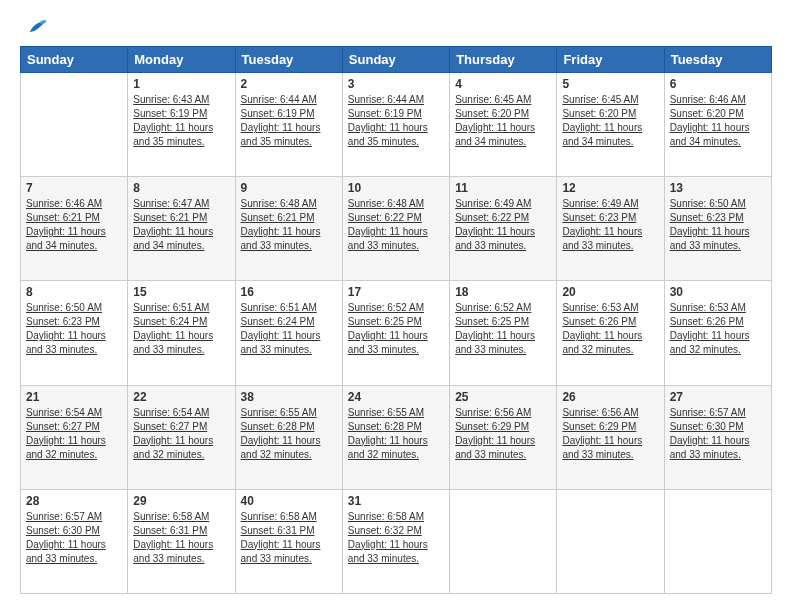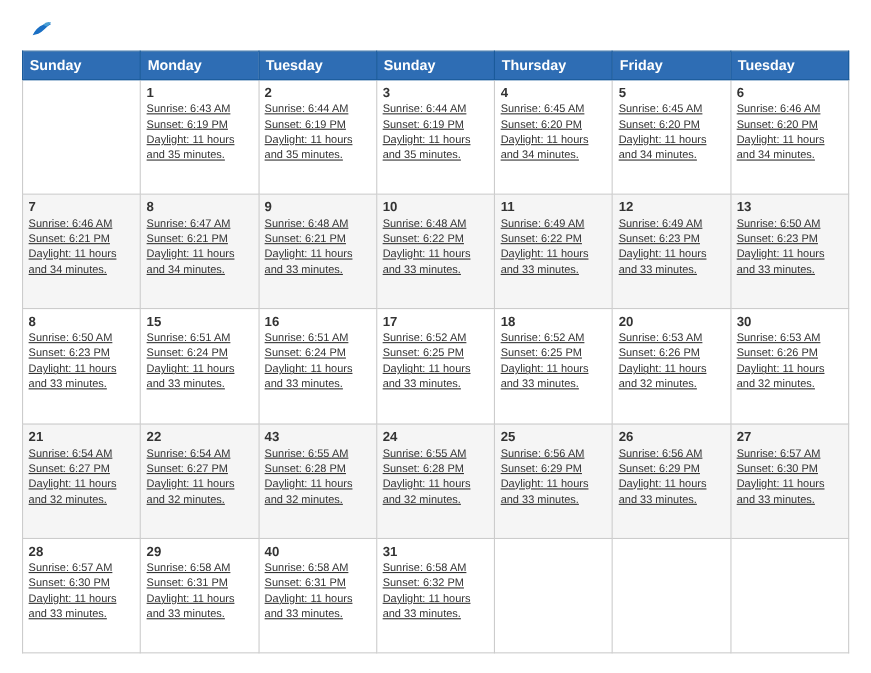--- a/index.html
+++ b/index.html
@@ -222,21 +222,21 @@
         <tr>
           <td>
             <span class="day-num">21</span>
             <div class="day-info">Sunrise: 6:54 AM<br>Sunset: 6:27 PM<br>Daylight: 11 hours and 32 minutes.</div>
           </td>
           <td>
             <span class="day-num">22</span>
             <div class="day-info">Sunrise: 6:54 AM<br>Sunset: 6:27 PM<br>Daylight: 11 hours and 32 minutes.</div>
           </td>
           <td>
-            <span class="day-num">43</span>
+            <span class="day-num">38</span>
             <div class="day-info">Sunrise: 6:55 AM<br>Sunset: 6:28 PM<br>Daylight: 11 hours and 32 minutes.</div>
           </td>
           <td>
             <span class="day-num">24</span>
             <div class="day-info">Sunrise: 6:55 AM<br>Sunset: 6:28 PM<br>Daylight: 11 hours and 32 minutes.</div>
           </td>
           <td>
             <span class="day-num">25</span>
             <div class="day-info">Sunrise: 6:56 AM<br>Sunset: 6:29 PM<br>Daylight: 11 hours and 33 minutes.</div>
           </td>

